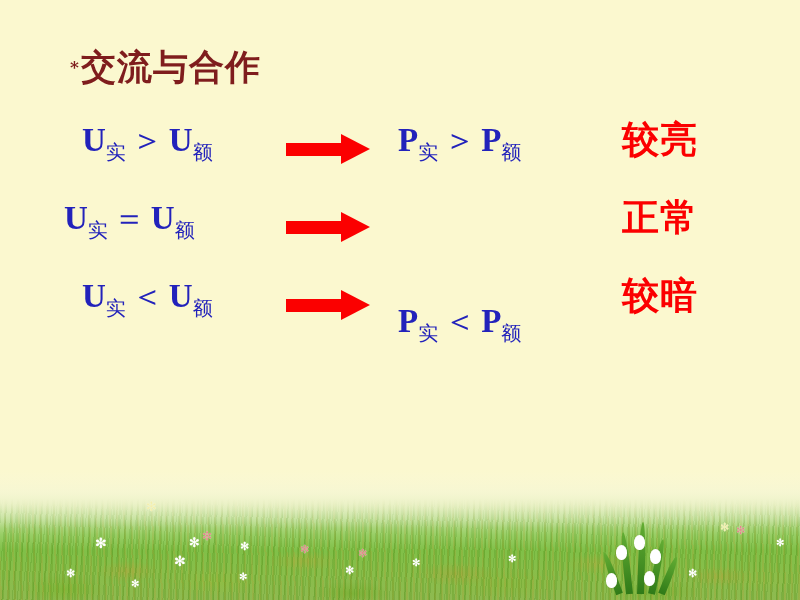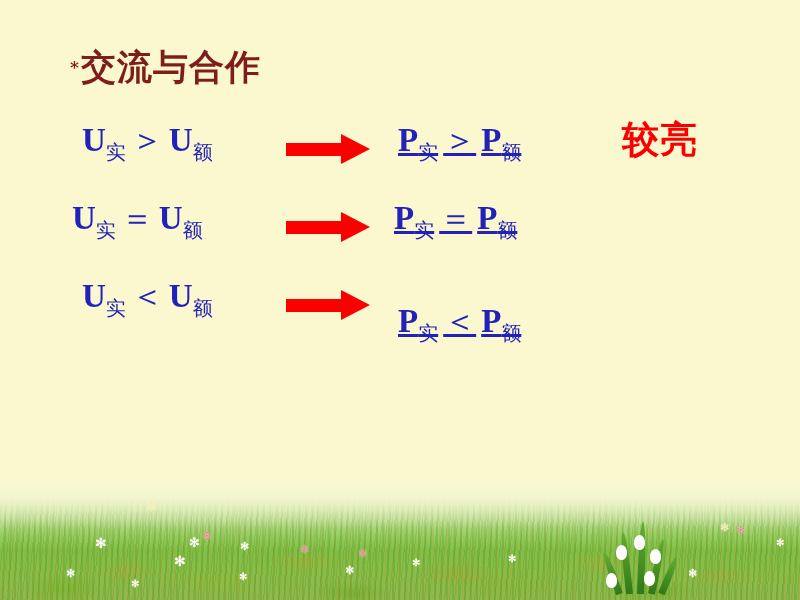--- a/index.html
+++ b/index.html
@@ -163,24 +163,24 @@
     font-weight: 500;
   }
   .expr sub {
     font-size: 20px;
     font-weight: 400;
     vertical-align: -8px;
     font-family: "DejaVu Serif", "Liberation Serif", serif;
   }
 
   .expr-left  { left: 82px; }
-  .row.r2 .expr-left { left: 72px; text-align: center; }
+  .row.r2 .expr-left { left: 64px; text-align: center; }
   .row.r3 .expr-left { left: 82px; }
 
-  .expr-right { left: 398px; text-decoration: underline; }
+  .expr-right { left: 398px; }
   .row.r2 .expr-right { left: 394px; }
   .row.r3 .expr-right { left: 398px; margin-top: 25px; }
 
   .verdict {
     position: absolute;
     left: 622px;
     color: #fb0000;
     font-size: 37px;
     font-weight: 700;
     font-family: Liberation Serif, serif;
@@ -290,32 +290,31 @@
   </div>
 
   <div class="row r2">
     <div class="expr expr-left">
       <span>U</span><sub>实</sub><span class="sym">＝</span><span>U</span><sub>额</sub>
     </div>
     <div class="arrow">
       <div class="shaft"></div>
       <div class="head"></div>
     </div>
-    <div class="expr expr-right">
-      <span>P</span><sub>实</sub><span class="sym">＝</span><span>P</span><sub>额</sub>
-    </div>
+    <div class="verdict">正常</div>
   </div>
 
   <div class="row r3">
     <div class="expr expr-left">
       <span>U</span><sub>实</sub><span class="sym">＜</span><span>U</span><sub>额</sub>
     </div>
     <div class="arrow">
       <div class="shaft"></div>
       <div class="head"></div>
     </div>
     <div class="expr expr-right">
       <span>P</span><sub>实</sub><span class="sym">＜</span><span>P</span><sub>额</sub>
     </div>
+    <div class="verdict">较暗</div>
   </div>
 
 
 </div>
 
 </body></html>

